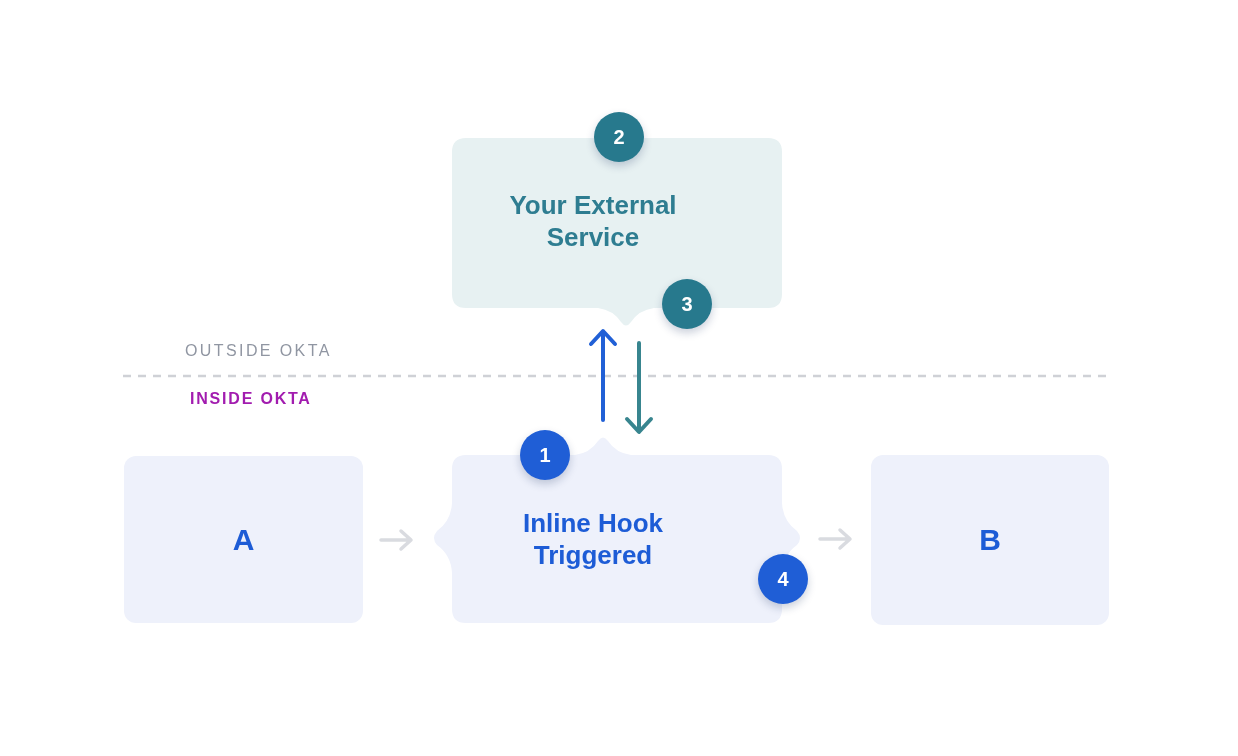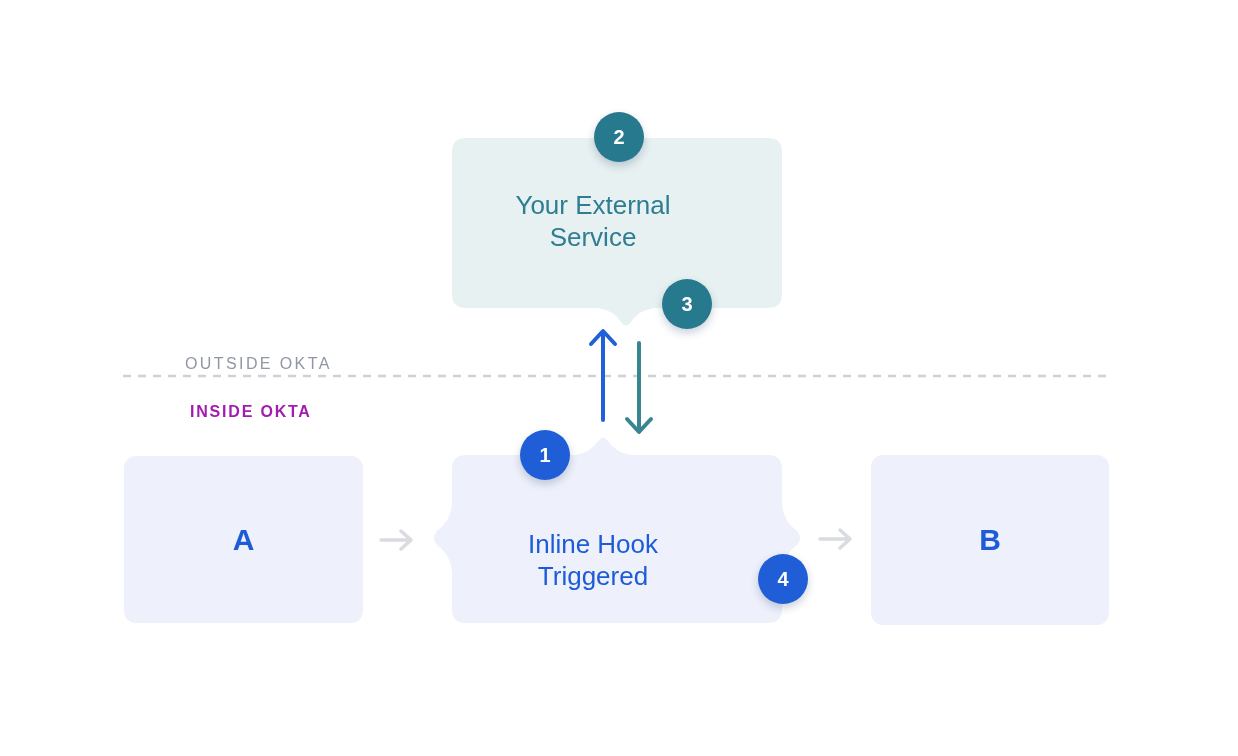--- a/index.html
+++ b/index.html
@@ -10,45 +10,44 @@
     border-radius:30px;
     overflow:hidden;
     font-family:"Liberation Sans", sans-serif;
   }
   .shapes{position:absolute;left:0;top:0;width:1238px;height:756px;}
   .zone-label{
     position:absolute;
     font-size:16px;
     letter-spacing:2.4px;
     white-space:nowrap;
-    margin-top:13px;
   }
   .outside{
     left:185px;top:342px;
     color:#9096a2;
     font-weight:500;
   }
   .inside{
     left:190px;top:390px;
     color:#a21caf;
     font-weight:700;
     letter-spacing:1.8px;
   }
   .bubble-label{
     position:absolute;
     width:282px;
     box-sizing:border-box;
     padding:0 55px;
     text-align:center;
-    font-weight:400;
+    font-weight:700;
     font-size:26px;
     line-height:32px;
   }
   .ext-label{left:452px;top:189px;color:#2e7d91;}
-  .hook-label{left:452px;top:528px;color:#1d5cd6;}
+  .hook-label{left:452px;top:507px;color:#1d5cd6;}
   .node-box{
     position:absolute;
     background:#eef1fb;
     border-radius:12px;
     display:flex;align-items:center;justify-content:center;
   }
   .node-a{left:124px;top:456px;width:239px;height:167px;}
   .node-b{left:871px;top:455px;width:238px;height:170px;}
   .node-letter{
     color:#1d5cd6;font-weight:700;font-size:30px;

